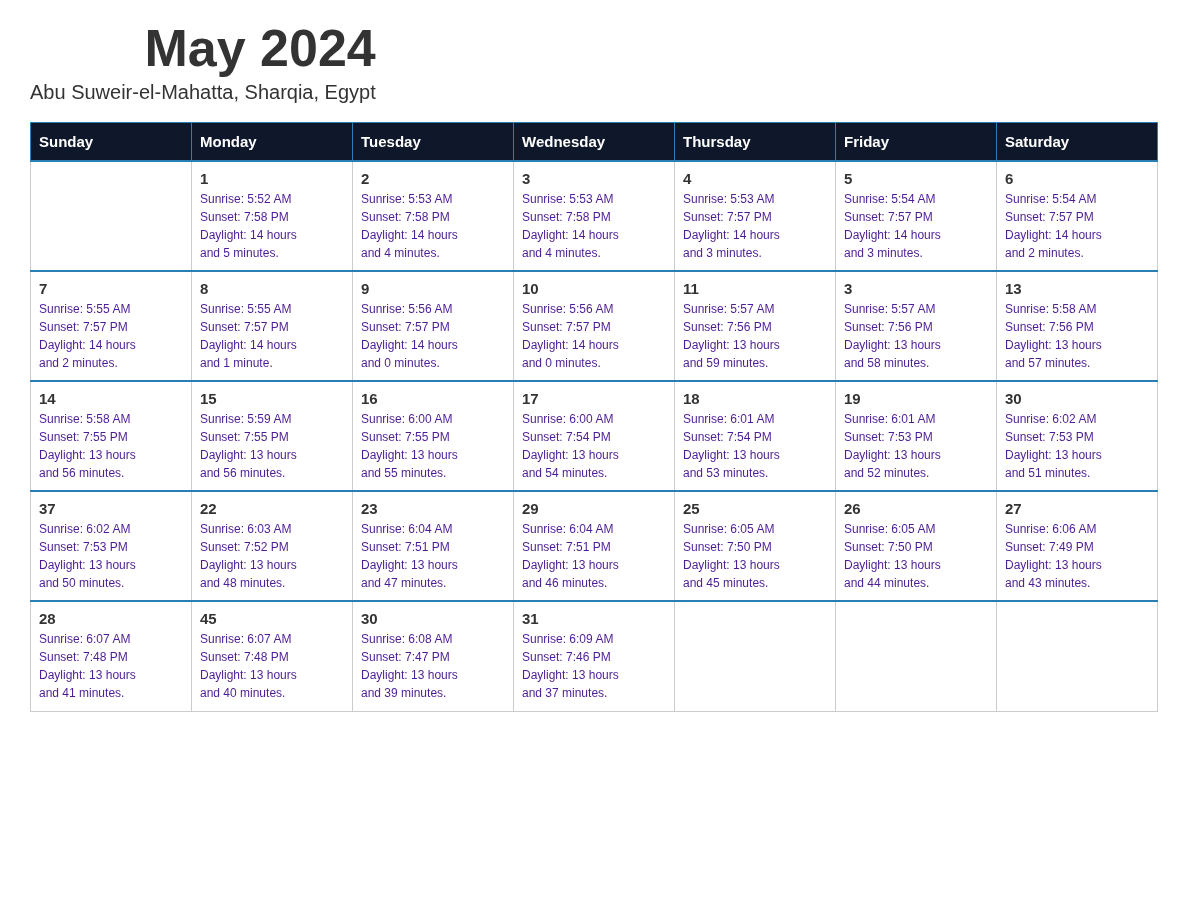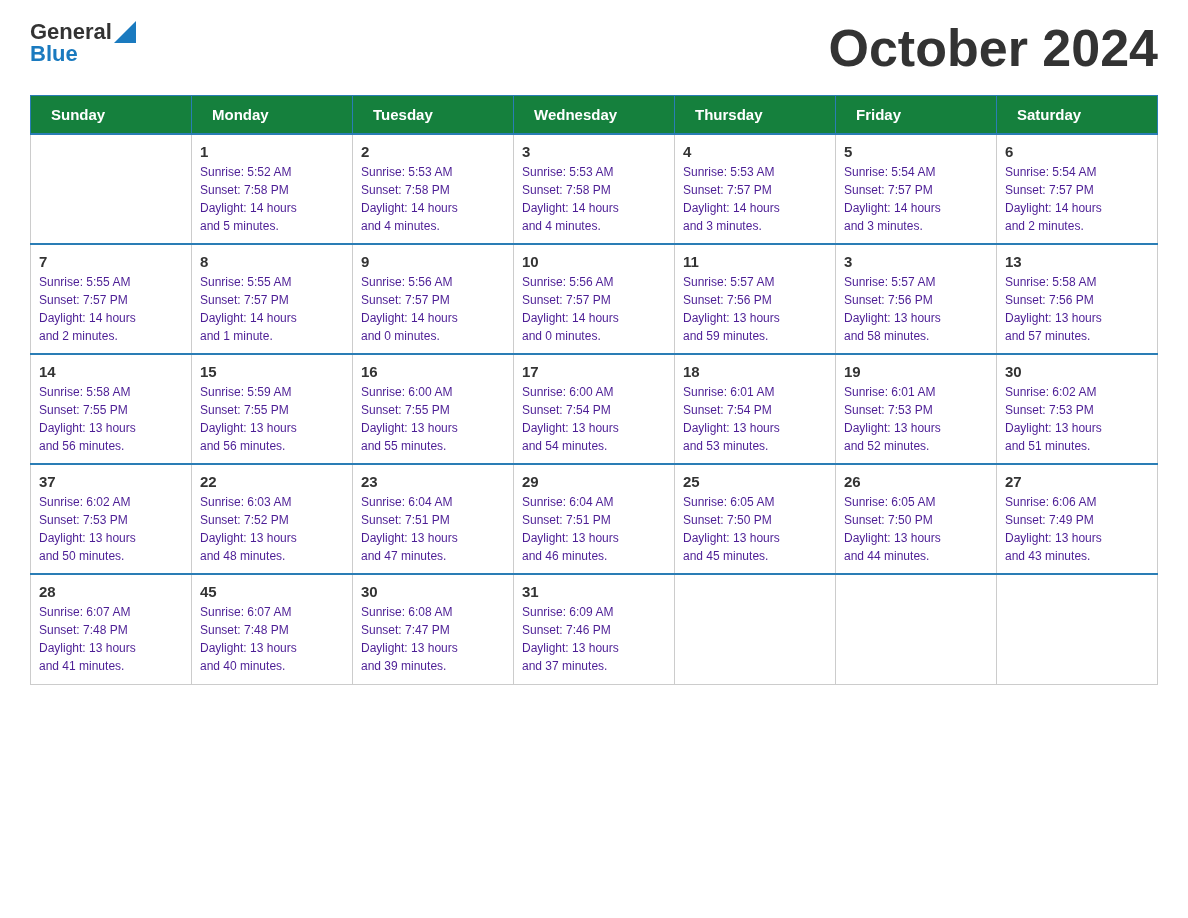--- a/index.html
+++ b/index.html
@@ -44,25 +44,25 @@
       font-size: 20px;
       color: #333;
       margin-top: 4px;
     }
     table {
       width: 100%;
       border-collapse: collapse;
       table-layout: fixed;
     }
     thead tr th {
-      background-color: #15803d;
+      background-color: #0f172a;
       color: #fff;
       font-size: 15px;
       font-weight: bold;
-      padding: 10px 20px;
+      padding: 10px 8px;
       text-align: left;
       border: 1px solid #2a7db5;
     }
     tbody tr td {
       vertical-align: top;
       padding: 8px 8px;
       border: 1px solid #ccc;
       border-top: 2px solid #2a7db5;
       font-size: 12.5px;
       color: #333;
@@ -82,33 +82,23 @@
     }
     tbody tr td.empty {
       background: #fff;
       border-top: 2px solid #2a7db5;
     }
   </style>
 </head>
 <body>
 
 <div class="header">
-  <div class="logo">
-    <div style="display:flex;flex-direction:column;line-height:1.1;">
-      <span style="display:flex;align-items:center;">
-        <span class="logo-text-general">General</span>
-        <svg width="22" height="22" viewBox="0 0 22 22" style="margin-left:2px;">
-          <polygon points="0,22 22,0 22,22" fill="#1a7abf"></polygon>
-        </svg>
-      </span>
-      <span class="logo-text-blue" style="margin-top:-2px;">Blue</span>
-    </div>
-  </div>
   <div class="title-block">
-    <div class="month-year">October 2024</div>
+    <div class="month-year">May 2024</div>
+    <div class="location">Abu Suweir-el-Mahatta, Sharqia, Egypt</div>
   </div>
 </div>
 
 <table>
   <thead>
     <tr>
     <th>Sunday</th>
         <th>Monday</th>
         <th>Tuesday</th>
         <th>Wednesday</th>

